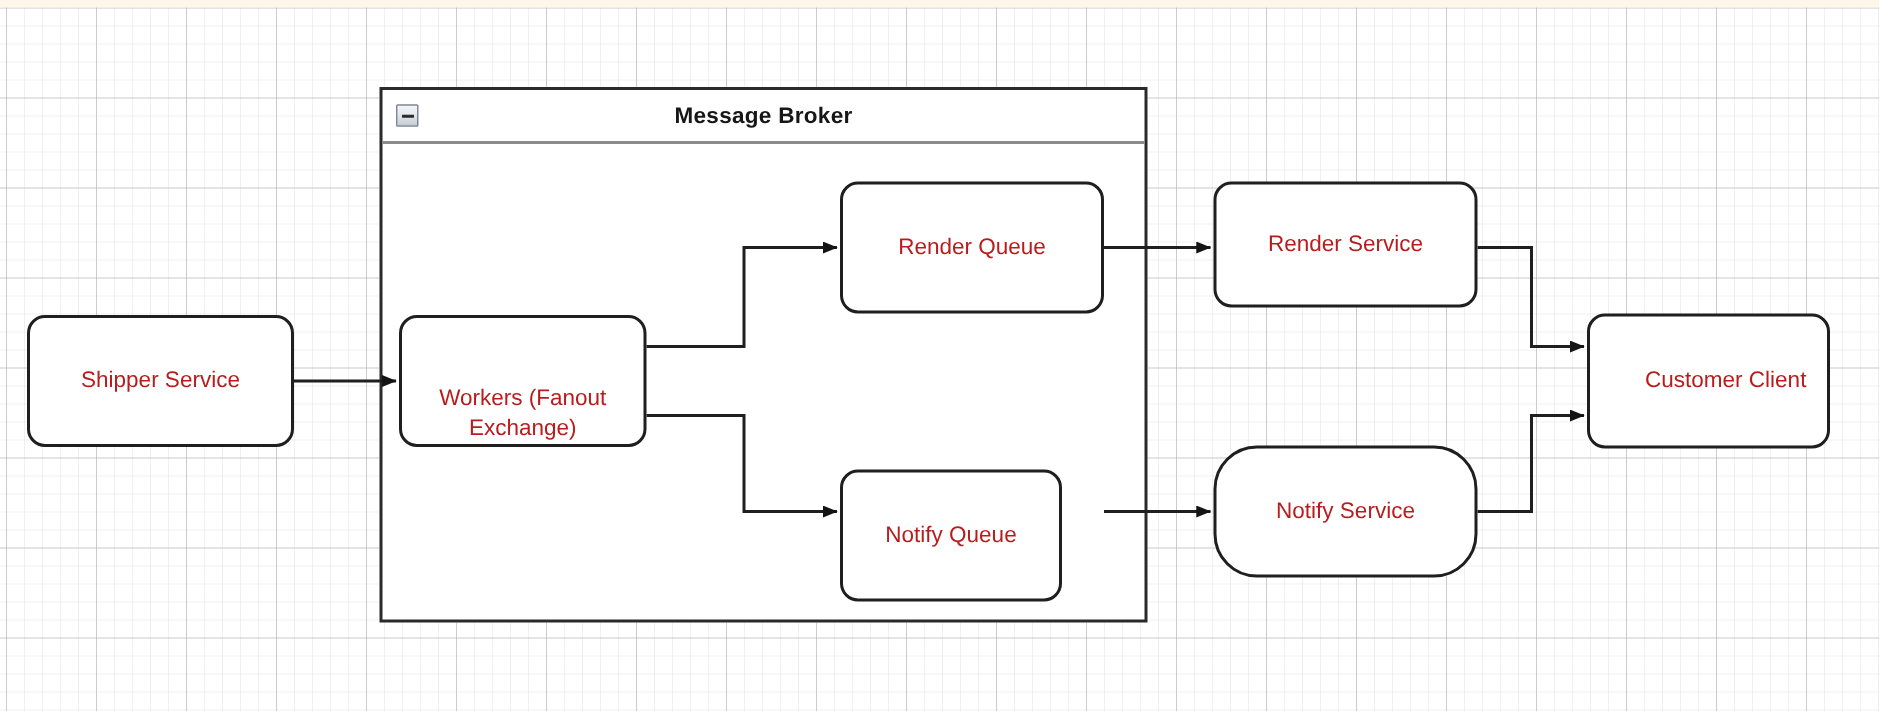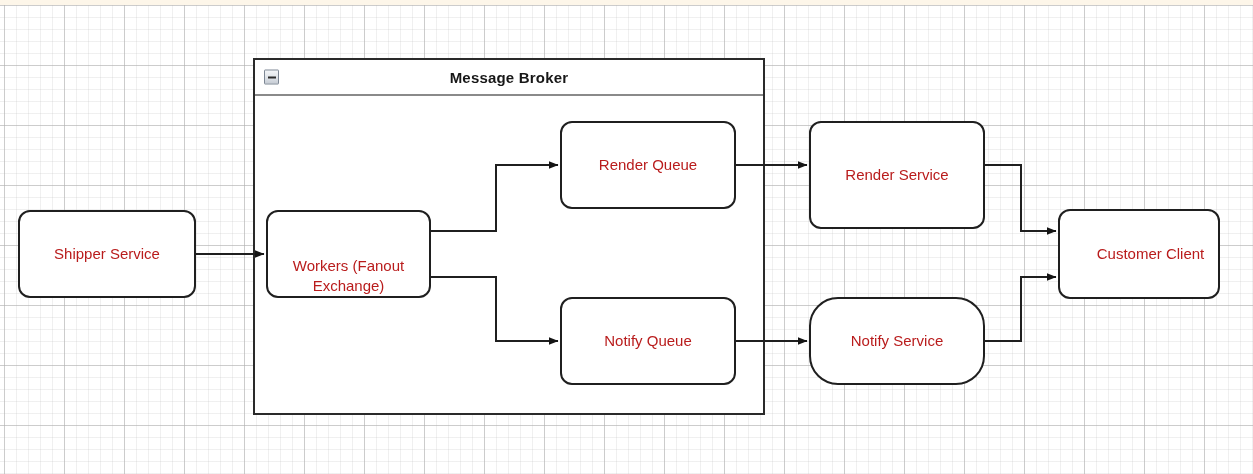--- a/index.html
+++ b/index.html
@@ -147,24 +147,24 @@
       <div class="node-box" style="left: 18px; top: 210px; width: 178px; height: 88px; border-color: rgb(31, 31, 31); background: rgb(255, 255, 255); align-items: center;">
         <span class="node-label">Shipper Service</span>
       </div>
       <div class="node-box" style="left: 266px; top: 210px; width: 165px; height: 88px; border-color: rgb(31, 31, 31); background: rgb(255, 255, 255); align-items: flex-end;">
         <span class="node-label">Workers (Fanout
 Exchange)</span>
       </div>
       <div class="node-box" style="left: 560px; top: 121px; width: 176px; height: 88px; border-color: rgb(31, 31, 31); background: rgb(255, 255, 255);">
         <span class="node-label">Render Queue</span>
       </div>
-      <div class="node-box" style="left: 560px; top: 297px; width: 176px; height: 88px; border-color: rgb(31, 31, 31); background: rgb(255, 255, 255);">
+      <div class="node-box" style="left: 560px; top: 313px; width: 148px; height: 88px; border-color: rgb(31, 31, 31); background: rgb(255, 255, 255);">
         <span class="node-label">Notify Queue</span>
       </div>
-      <div class="node-box" style="left: 809px; top: 121px; width: 176px; height: 108px; border-color: rgb(31, 31, 31); background: rgb(255, 255, 255);">
+      <div class="node-box" style="left: 809px; top: 121px; width: 176px; height: 84px; border-color: rgb(31, 31, 31); background: rgb(255, 255, 255);">
         <span class="node-label">Render Service</span>
       </div>
       <div class="node-box" style="left: 809px; top: 297px; width: 176px; height: 88px; border-color: rgb(31, 31, 31); background: rgb(255, 255, 255); border-radius: 29px;">
         <span class="node-label">Notify Service</span>
       </div>
       <div class="node-box" style="left: 1058px; top: 209px; width: 162px; height: 90px; border-color: rgb(31, 31, 31); background: rgb(255, 255, 255); padding-left: 23px;">
         <span class="node-label">Customer Client</span>
       </div>
     </div>
 

